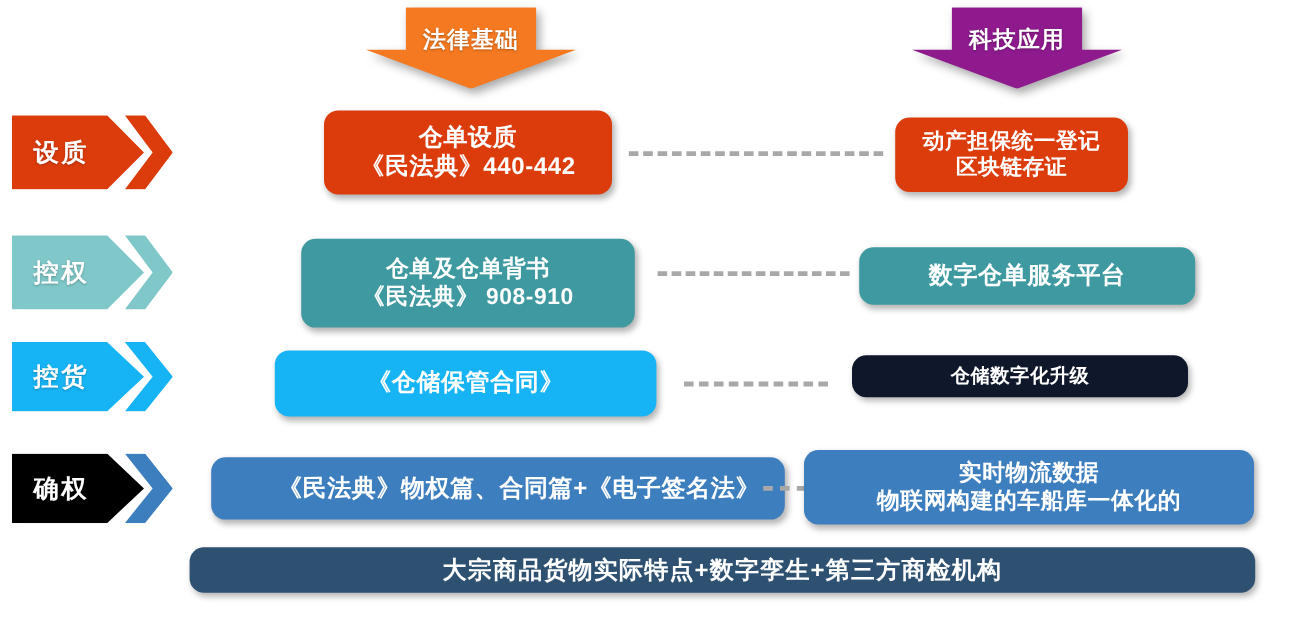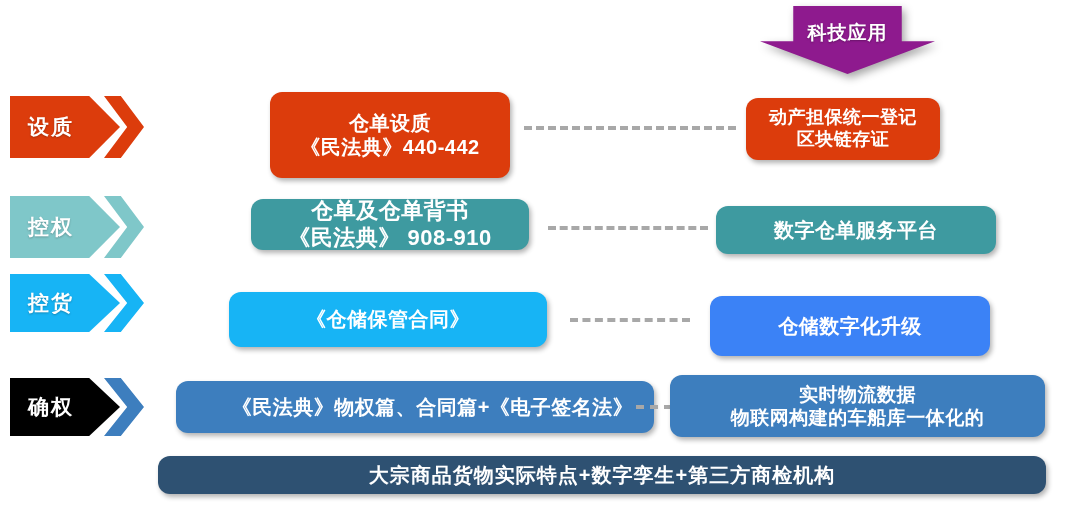--- a/index.html
+++ b/index.html
@@ -80,34 +80,38 @@
     color:#fff;font-weight:bold;font-size:20px;letter-spacing:1px;
     border-radius:12px;
     box-shadow:2px 3px 5px rgba(0,0,0,0.30);
   }
 </style>
 </head>
 <body>
 
 <div id="stage">
 
+  <div class="downarrow" style="left:305px;top:6px;width:175px;height:68px;">
+    <div class="shape" style="background:#F47920;"></div>
+    <div class="lbl">法律基础</div>
+  </div>
 
   <div class="downarrow" style="left:760px;top:6px;width:175px;height:68px;">
     <div class="shape" style="background:#8E1A8E;"></div>
     <div class="lbl">科技应用</div>
   </div>
 
   <div class="stage-arrow" style="left:10px;top:96px;width:148px;height:62px;">
     <div class="pent" style="background:#DC3C0C;">
       <b>设质</b>
     </div>
     <div class="chev c1" style="background:#DC3C0C;"></div>
   </div>
 
-  <div class="box" style="left:270px;top:92px;width:240px;height:86px;background:#DC3C0C;font-size:20px;">
+  <div class="box" style="left:270px;top:92px;width:240px;height:70px;background:#DC3C0C;font-size:20px;">
     <div>
       <span>仓单设质</span>
       <span>《民法典》440-442</span>
     </div>
   </div>
 
   <div class="dash" style="left:524px;top:126px;width:212px;"></div>
 
   <div class="box" style="left:746px;top:98px;width:194px;height:62px;background:#DC3C0C;font-size:18px;">
     <div>
@@ -116,51 +120,51 @@
     </div>
   </div>
 
   <div class="stage-arrow" style="left:10px;top:196px;width:148px;height:62px;">
     <div class="pent" style="background:#7FC7C9;">
       <b>控权</b>
     </div>
     <div class="chev c1" style="background:#7FC7C9;"></div>
   </div>
 
-  <div class="box" style="left:251px;top:199px;width:278px;height:51px;background:#3E9AA0;font-size:22px;">
+  <div class="box" style="left:251px;top:199px;width:278px;height:74px;background:#3E9AA0;font-size:19px;">
     <div>
       <span>仓单及仓单背书</span>
       <span>《民法典》 908-910</span>
     </div>
   </div>
 
   <div class="dash" style="left:548px;top:226px;width:160px;"></div>
 
   <div class="box" style="left:716px;top:206px;width:280px;height:48px;background:#3E9AA0;font-size:20px;">
     <div>
       <span>数字仓单服务平台</span>
     </div>
   </div>
 
-  <div class="stage-arrow" style="left:10px;top:274px;width:148px;height:58px;">
+  <div class="stage-arrow" style="left:10px;top:285px;width:148px;height:58px;">
     <div class="pent" style="background:#17B4F5;">
       <b>控货</b>
     </div>
     <div class="chev c1" style="background:#17B4F5;"></div>
   </div>
 
   <div class="box" style="left:229px;top:292px;width:318px;height:55px;background:#17B4F5;font-size:20px;">
     <div>
       <span>《仓储保管合同》</span>
     </div>
   </div>
 
   <div class="dash" style="left:570px;top:318px;width:120px;"></div>
 
-  <div class="box" style="left:710px;top:296px;width:280px;height:60px;background:#3b82f6;font-size:20px;">
+  <div class="box" style="left:710px;top:296px;width:280px;height:35px;background:#0f172a;font-size:16px;">
     <div>
       <span>仓储数字化升级</span>
     </div>
   </div>
 
   <div class="stage-arrow" style="left:10px;top:378px;width:148px;height:58px;">
     <div class="pent" style="background:#000000;">
       <b>确权</b>
     </div>
     <div class="chev c1" style="background:#3D7EBE;"></div>

